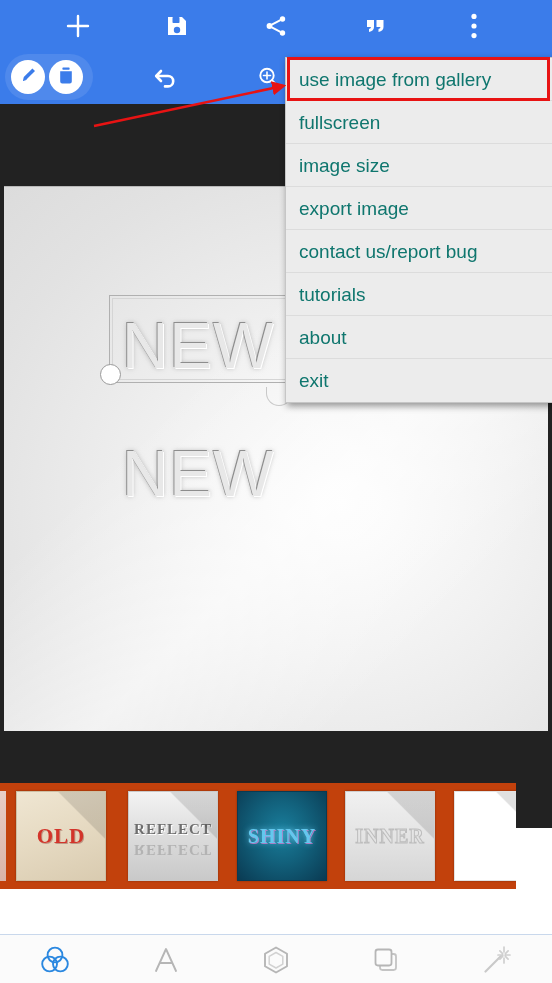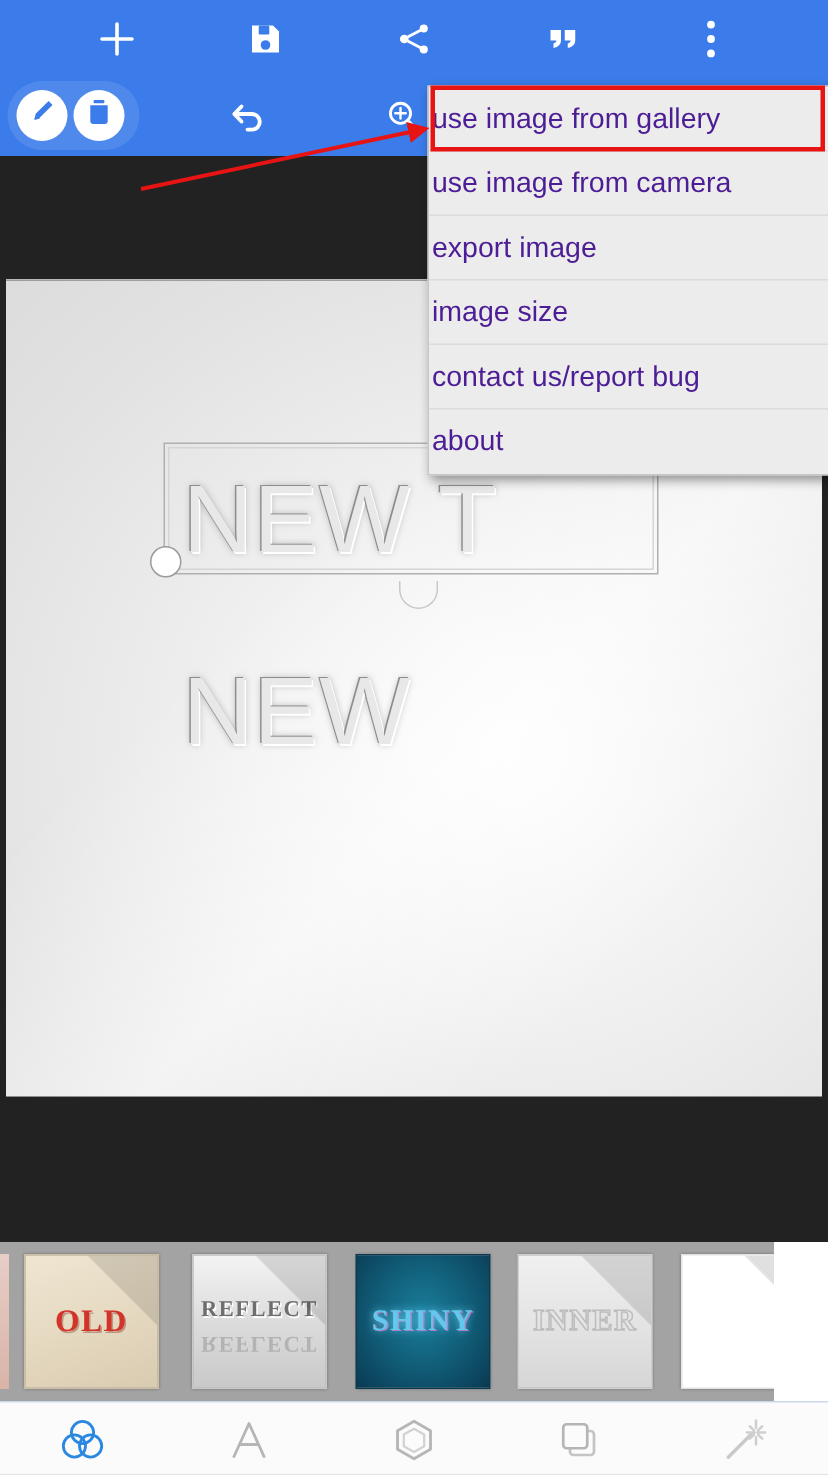--- a/index.html
+++ b/index.html
@@ -148,23 +148,23 @@
     left: 285px; top: 57px;
     width: 267px;
     background: #ececec;
     border: 1px solid #c6c6c6;
     box-shadow: 2px 3px 7px rgba(0,0,0,0.42);
     z-index: 40;
   }
   .menu-item {
     height: 43px;
     line-height: 43px;
-    padding-left: 2px;
+    padding-left: 13px;
     font-size: 19px;
-    color: #4c1d95;
+    color: #0f766e;
     border-bottom: 1px solid #dcdcdc;
     white-space: nowrap;
     overflow: hidden;
     cursor: pointer;
     box-sizing: border-box;
   }
   .menu-item:last-child { border-bottom: none; }
 
   
   #menu-highlight {
@@ -180,23 +180,23 @@
     position: absolute;
     left: 0; top: 0;
     width: 552px; height: 983px;
     z-index: 60;
     pointer-events: none;
   }
 
   
   #filmstrip {
     position: absolute;
-    left: 0; top: 828px;
+    left: 0; top: 783px;
     width: 516px; height: 106px;
-    background: #a3a3a3;
+    background: #c2410c;
     overflow: hidden;
   }
   .thumb {
     position: absolute;
     top: 8px;
     width: 90px; height: 90px;
     box-sizing: border-box;
     overflow: hidden;
     cursor: pointer;
     box-shadow: 0 0 2px rgba(0,0,0,0.30);
@@ -417,25 +417,27 @@
           <rect x="6.4" y="2.6" width="7.2" height="2.2" rx="0.7" fill="#3b7cea"></rect>
           <path d="M4.2 6.2 h11.6 v10.4 a2 2 0 0 1 -2 2 h-7.6 a2 2 0 0 1 -2 -2 Z" fill="#3b7cea"></path>
         </svg>
       </span>
     </div>
   </div>
 </div>
 
 <div id="overflow-menu">
   <div class="menu-item">use image from gallery</div>
-  <div class="menu-item">use image from camera</div>
+  <div class="menu-item">fullscreen</div>
+  <div class="menu-item">image size</div>
   <div class="menu-item">export image</div>
-  <div class="menu-item">image size</div>
   <div class="menu-item">contact us/report bug</div>
+  <div class="menu-item">tutorials</div>
   <div class="menu-item">about</div>
+  <div class="menu-item">exit</div>
 </div>
 
 <div id="menu-highlight"></div>
 
 <svg id="annotation-arrow">
   <defs>
     <marker id="arrowhead" markerWidth="5.5" markerHeight="5.5" refX="4.2" refY="2.75" orient="auto">
       <polygon points="0,0 5.5,2.75 0,5.5" fill="#e81313"></polygon>
     </marker>
   </defs>

